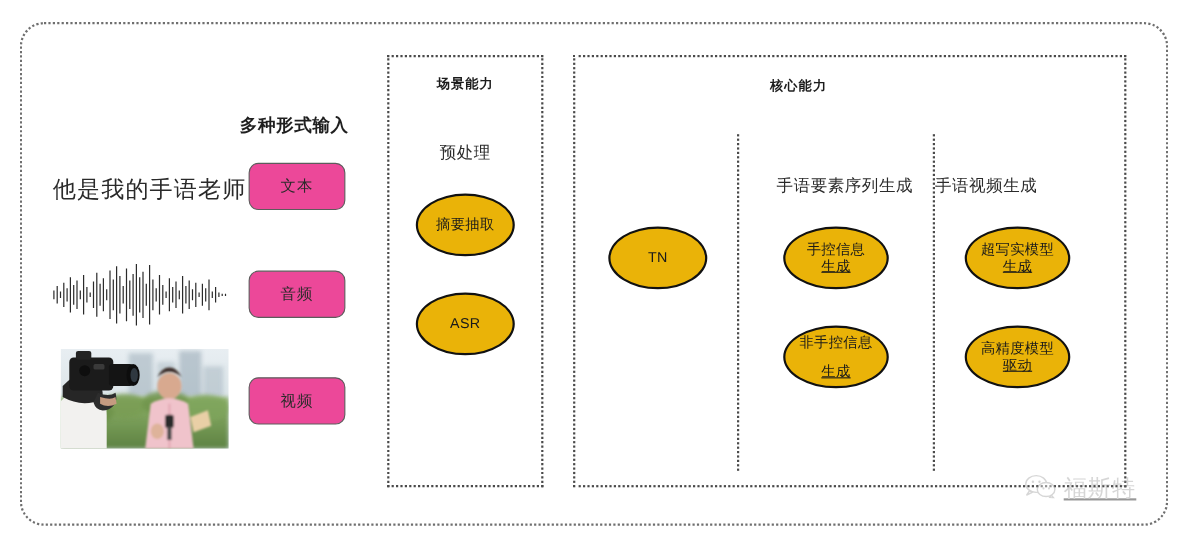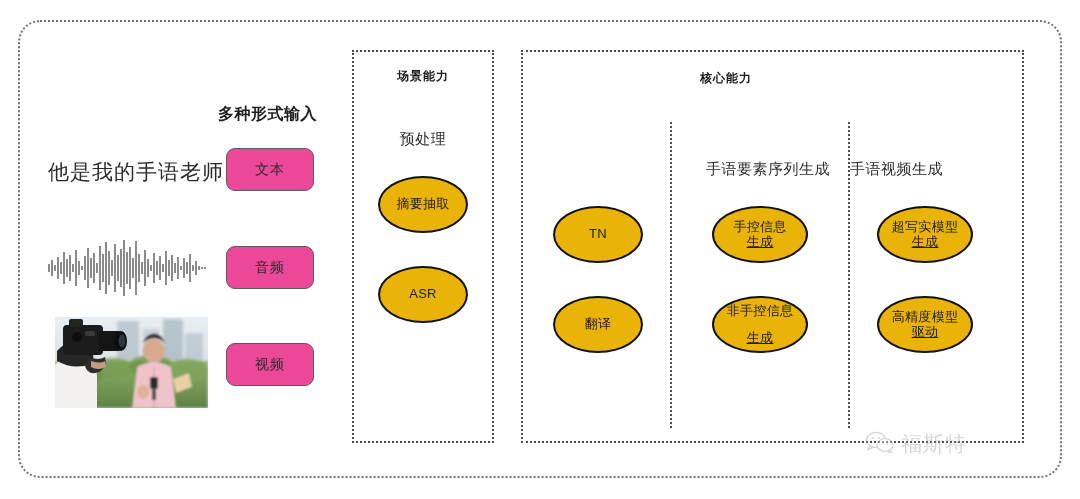--- a/index.html
+++ b/index.html
@@ -181,26 +181,27 @@
   #node-c1-0 { left: 712px; top: 206px; }
   #node-c1-1 { left: 712px; top: 296px; gap: 12px; }
 
   
   #node-c2-0 { left: 877px; top: 206px; }
   #node-c2-1 { left: 877px; top: 296px; }
 
   
   #watermark {
     position: absolute;
-    left: 865px;
+    left: 931px;
     top: 430px;
     display: flex;
-    align-items: center;
+    align-items: flex-end;
     gap: 6px;
     opacity: 0.40;
+    text-decoration: underline;
   }
   #watermark .wm-text {
     font-size: 21px;
     color: #9b9b9b;
     letter-spacing: 1px;
     white-space: nowrap;
   }
 </style>
 </head>
 <body>
@@ -366,23 +367,20 @@
   <div class="v-divider d2"></div>
 
   <div class="txt panel-title" id="core-title">核心能力</div>
 
   <div class="txt col-title" id="core-col-1-title">手语要素序列生成</div>
   <div class="txt col-title" id="core-col-2-title">手语视频生成</div>
 
   <div class="node" id="node-c0-0">
     <span class="l1">TN</span>
   </div>
-  <div class="node" id="node-c0-1">
-    <span class="l1">翻译</span>
-  </div>
 
   <div class="node wide" id="node-c1-0">
     <span class="l1">手控信息</span>
     <span class="l2">生成</span>
   </div>
   <div class="node wide" id="node-c1-1">
     <span class="l1">非手控信息</span>
     <span class="l2">生成</span>
   </div>
 

